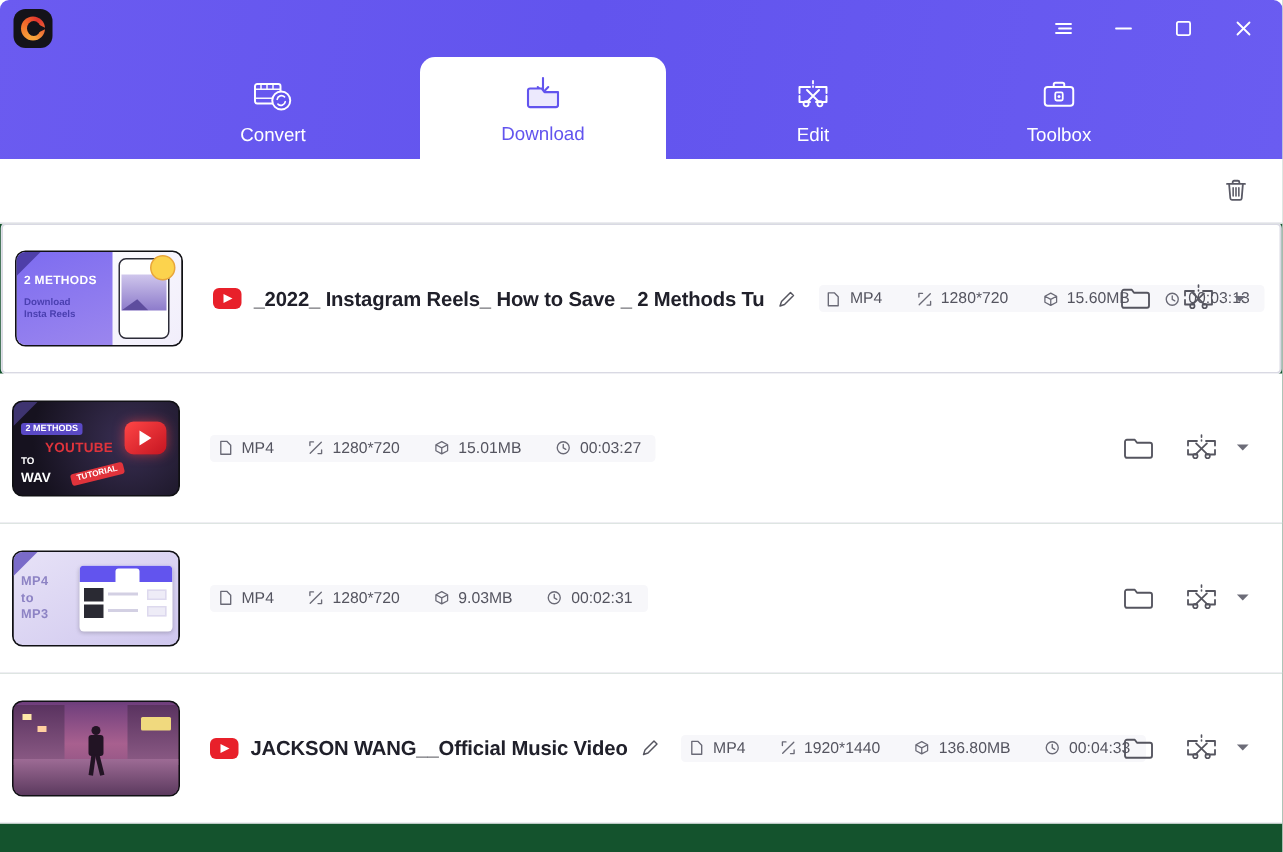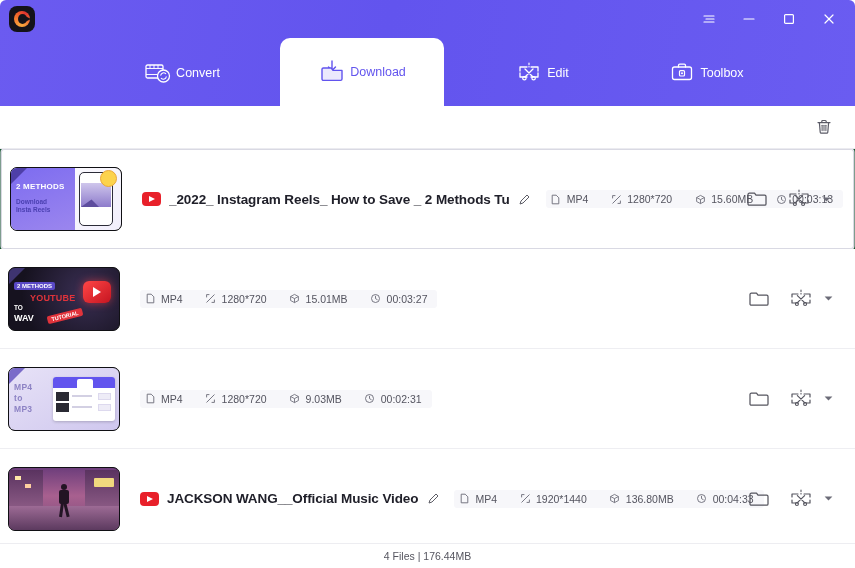--- a/index.html
+++ b/index.html
@@ -79,21 +79,21 @@
     position: absolute;
     left: 0; right: 0; bottom: 0;
     height: 72px;
     display: flex;
     align-items: flex-end;
   }
   .tab {
     width: 164px;
     height: 66px;
     margin: 0 0 0 0;
-    display: flex; flex-direction: row;
+    display: flex; flex-direction: column;
     align-items: center; justify-content: center;
     gap: 4px;
     color: #ffffff;
     font-size: 12.5px;
     position: relative;
     cursor: default;
   }
   .tab .ticon { height: 30px; display:flex; align-items:center; justify-content:center; }
   .tab-convert  { margin-left: 100px; }
   .tab-download {
@@ -743,17 +743,14 @@
         <span class="caret">
           <svg width="9" height="7" viewBox="0 0 9 7">
               <path d="M0.6 1.4 L4.5 5.4 L8.4 1.4z" fill="#6c6c78"></path>
             </svg>
         </span>
       </div>
     </div>
 
   </div>
 
-  <div class="status">
-    <span>4 Files | 176.44MB</span>
-  </div>
 
 </div>
 
 </body></html>

